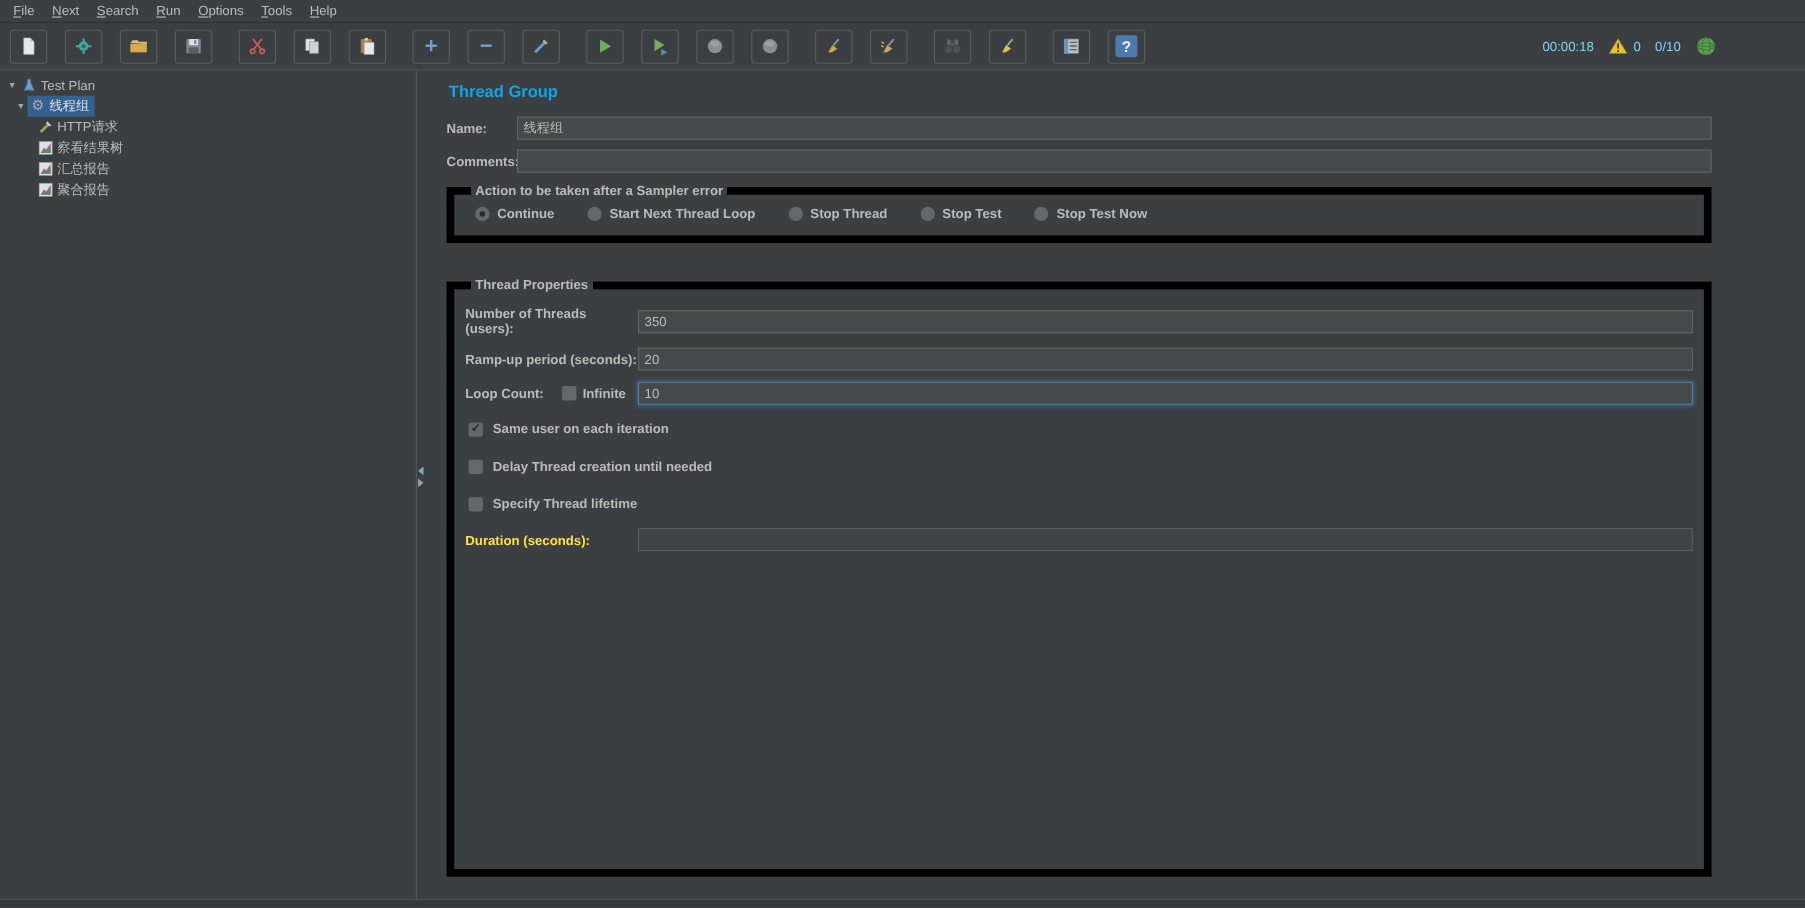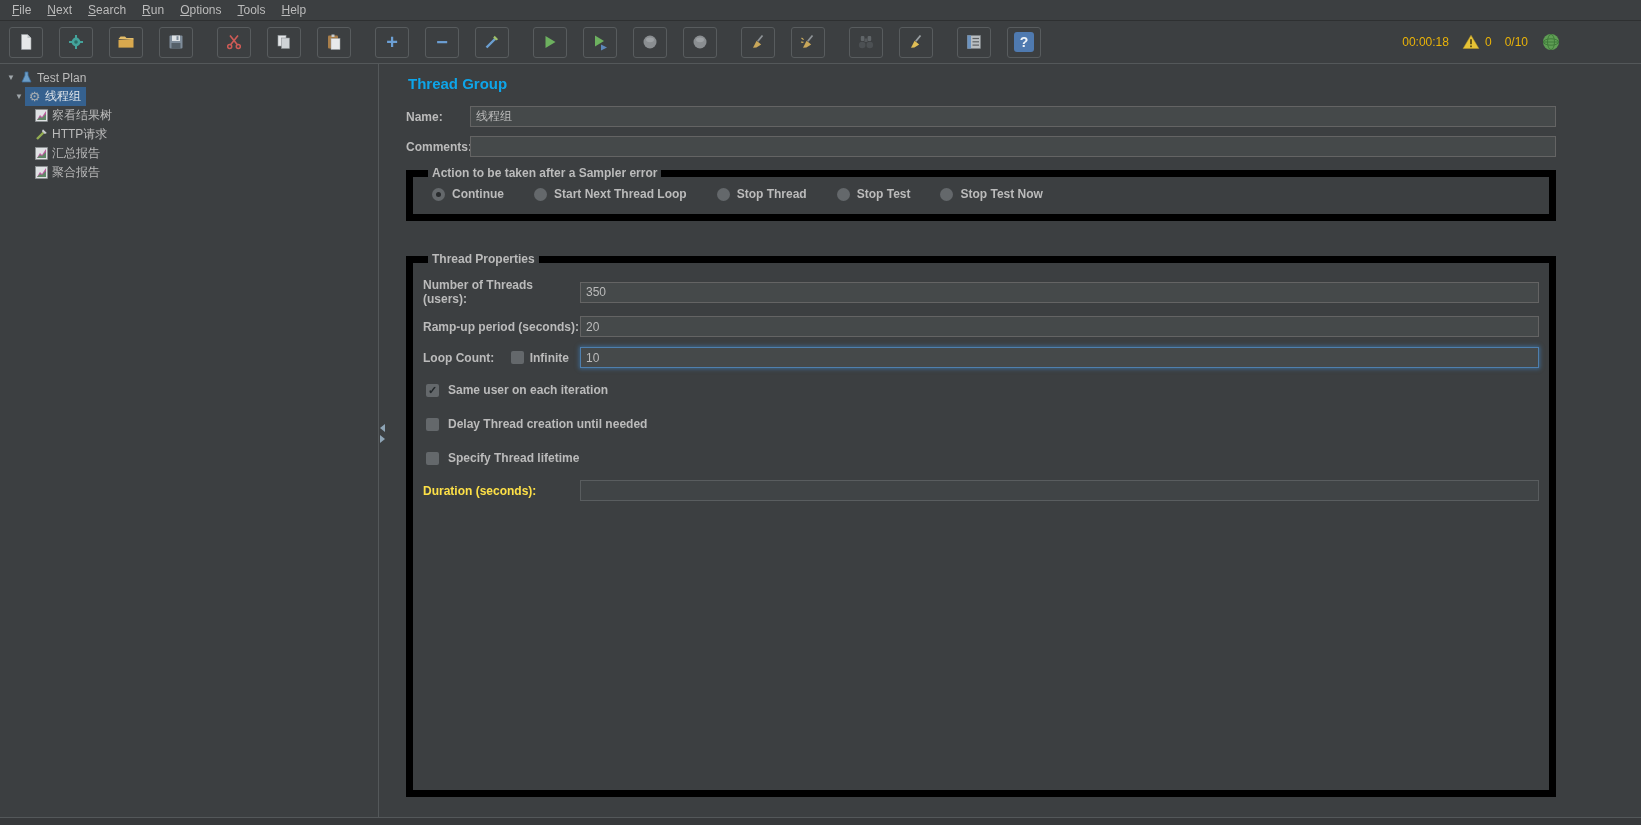--- a/index.html
+++ b/index.html
@@ -36,21 +36,21 @@
   .glyph-plus, .glyph-minus { color:#6c9fd4; font-size:20px; font-weight:bold; line-height:16px; }
   .help-badge {
     width:20px; height:20px; background:#4f7ab0; border-radius:3px;
     color:#eef3f8; font-weight:bold; font-size:14px;
     display:flex; align-items:center; justify-content:center;
   }
   .toolbar-right {
     margin-left:auto; display:flex; align-items:center; gap:13px; padding-right:80px;
   }
   .warn-wrap { display:flex; align-items:center; gap:5px; }
-  .counter-text { color:#eab308; }
+  .counter-text { color:#7dd3fc; }
 
   
   .content { display:flex; height:753px; }
 
   .sidebar {
     width:379px; flex:0 0 auto; border-right:1px solid #54585a;
     padding-top:4px; overflow:hidden;
   }
   .tree-row { height:19px; display:flex; align-items:center; cursor:default; white-space:nowrap; }
   .tree-row.lvl0 { padding-left:5px; }
@@ -297,37 +297,37 @@
           <span class="t-icon">
             <span class="gear-glyph">⚙</span>
           </span>
           <span class="tree-label">线程组</span>
         </span>
       </div>
       <div class="tree-row lvl2">
         <span class="node">
           <span class="t-icon">
             <svg width="13" height="13" viewBox="0 0 13 13">
+                <line x1="2" y1="11" x2="8.5" y2="4.5" stroke="#93ad52" stroke-width="2.4"></line>
+                <path d="M8 1.2l3.8 3.8-2 1.1-2.9-2.9z" fill="#c9cdd0"></path>
+              </svg>
+          </span>
+          <span class="tree-label">HTTP请求</span>
+        </span>
+      </div>
+      <div class="tree-row lvl2">
+        <span class="node">
+          <span class="t-icon">
+            <svg width="13" height="13" viewBox="0 0 13 13">
                 <rect x="0.5" y="0.5" width="12" height="12" fill="#dfe2e4" stroke="#8a8f92" stroke-width="0.7"></rect>
                 <path d="M2 11l3-5 2 2 4-6v9z" fill="#bb5a9e"></path>
                 <path d="M2 11l3-3 2 1 4-4v6z" fill="#4f8f5c" opacity="0.85"></path>
               </svg>
           </span>
           <span class="tree-label">察看结果树</span>
-        </span>
-      </div>
-      <div class="tree-row lvl2">
-        <span class="node">
-          <span class="t-icon">
-            <svg width="13" height="13" viewBox="0 0 13 13">
-                <line x1="2" y1="11" x2="8.5" y2="4.5" stroke="#93ad52" stroke-width="2.4"></line>
-                <path d="M8 1.2l3.8 3.8-2 1.1-2.9-2.9z" fill="#c9cdd0"></path>
-              </svg>
-          </span>
-          <span class="tree-label">HTTP请求</span>
         </span>
       </div>
       <div class="tree-row lvl2">
         <span class="node">
           <span class="t-icon">
             <svg width="13" height="13" viewBox="0 0 13 13">
                 <rect x="0.5" y="0.5" width="12" height="12" fill="#dfe2e4" stroke="#8a8f92" stroke-width="0.7"></rect>
                 <path d="M2 11l3-5 2 2 4-6v9z" fill="#bb5a9e"></path>
                 <path d="M2 11l3-3 2 1 4-4v6z" fill="#4f8f5c" opacity="0.85"></path>
               </svg>

